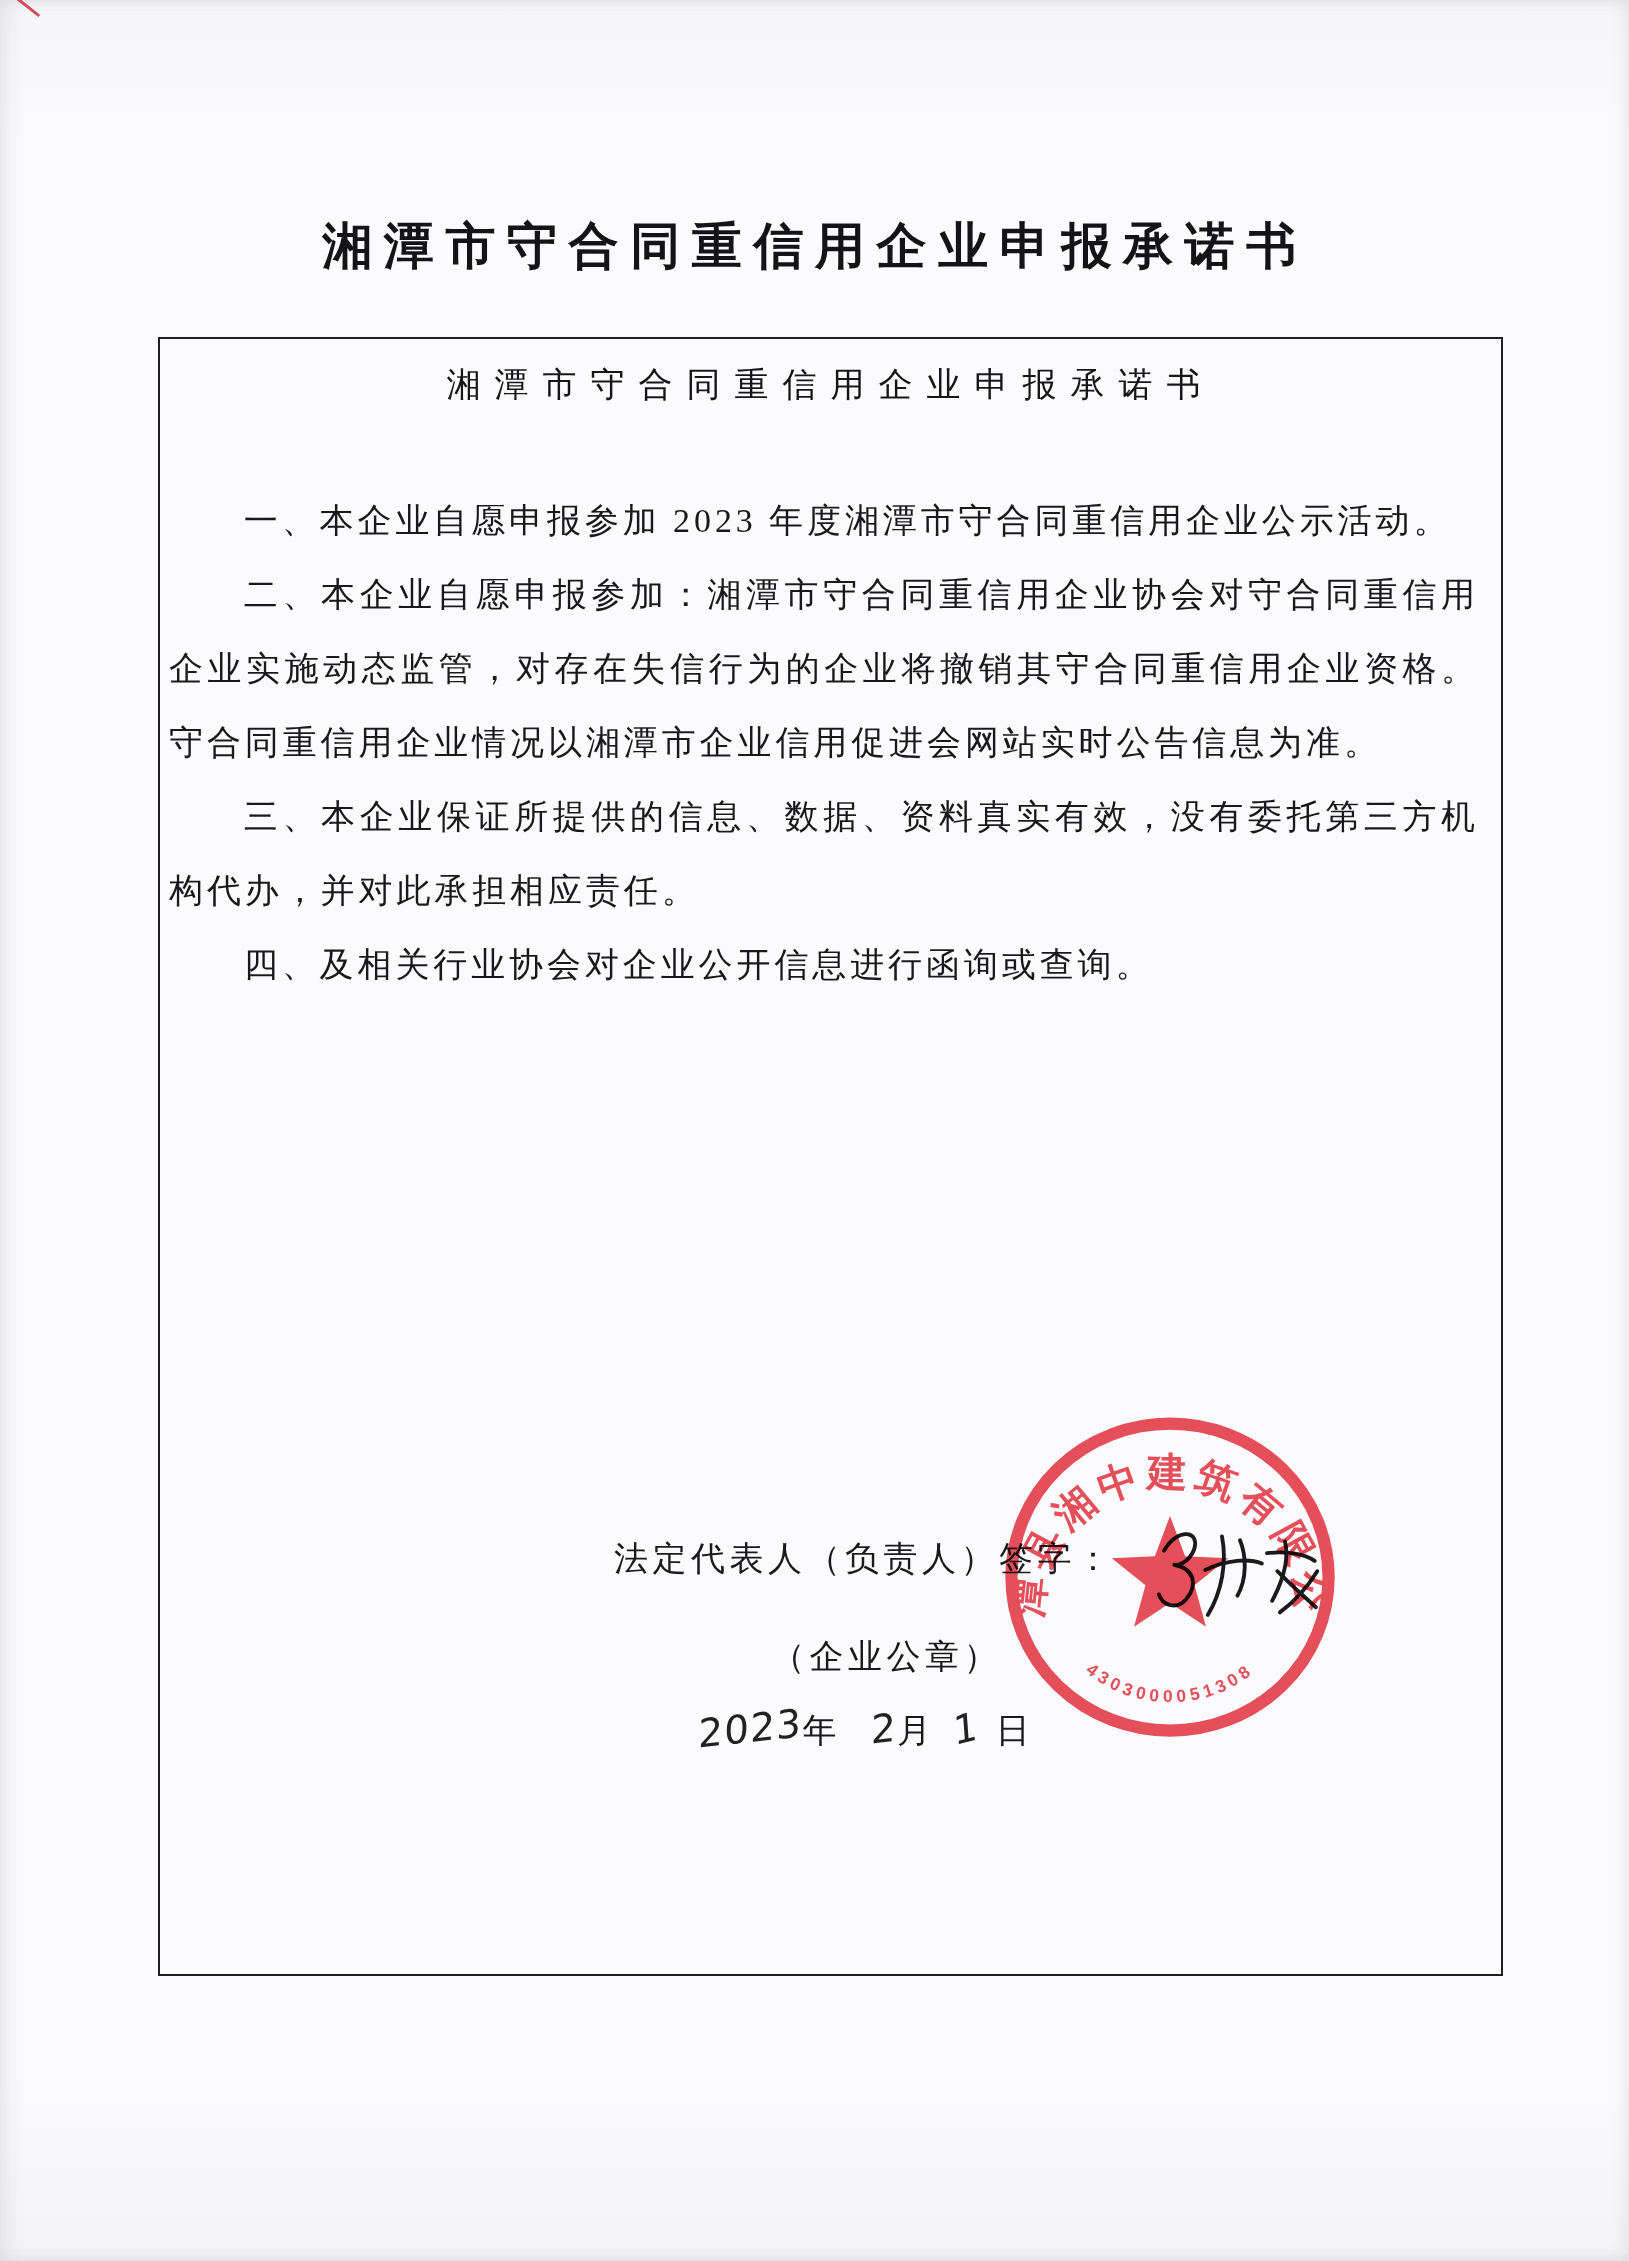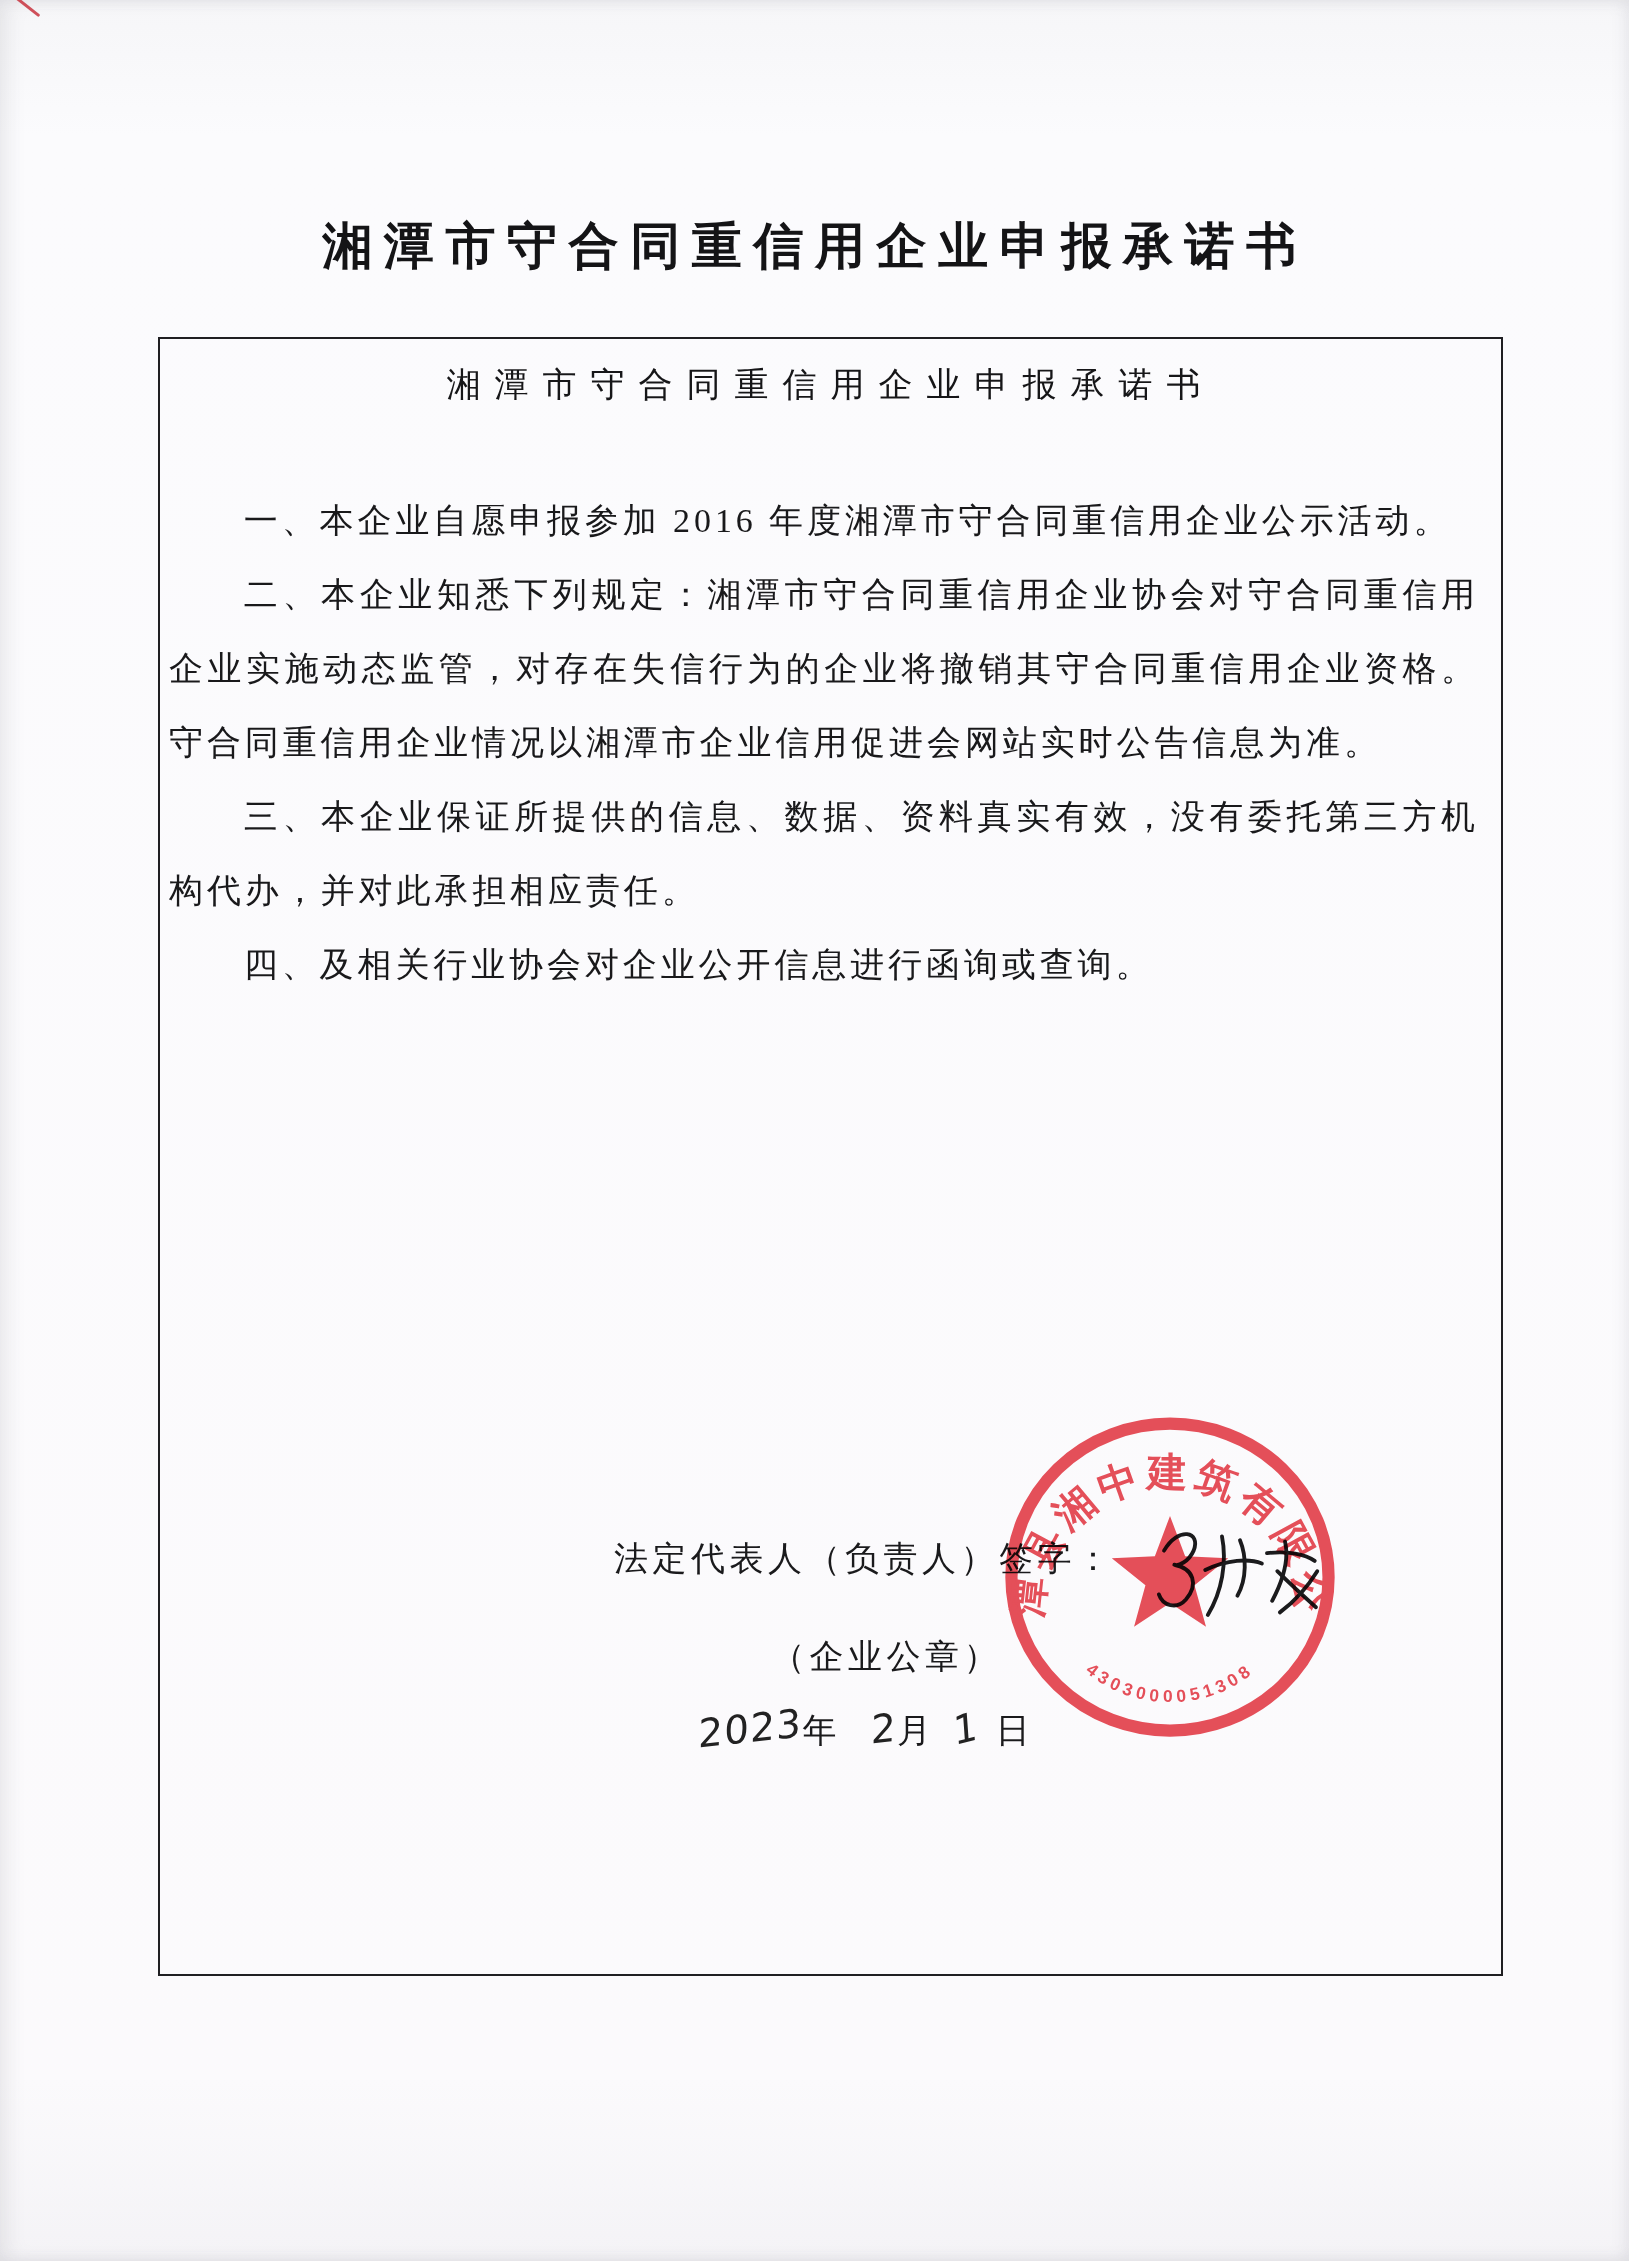--- a/index.html
+++ b/index.html
@@ -86,22 +86,22 @@
 <div class="page">
 
   <div class="corner-mark"></div>
 
   <div class="main-title">湘潭市守合同重信用企业申报承诺书</div>
 
   <div class="content-box">
     <div class="box-title">湘潭市守合同重信用企业申报承诺书</div>
 
     <div class="body-text">
-      <p>一、本企业自愿申报参加 2016 年度湘潭市守合同重信用企业公示活动。</p>
-      <p>二、本企业知悉下列规定：湘潭市守合同重信用企业协会对守合同重信用企业实施动态监管，对存在失信行为的企业将撤销其守合同重信用企业资格。守合同重信用企业情况以湘潭市企业信用促进会网站实时公告信息为准。</p>
+      <p>一、本企业自愿申报参加 2023 年度湘潭市守合同重信用企业公示活动。</p>
+      <p>二、本企业自愿申报参加：湘潭市守合同重信用企业协会对守合同重信用企业实施动态监管，对存在失信行为的企业将撤销其守合同重信用企业资格。守合同重信用企业情况以湘潭市企业信用促进会网站实时公告信息为准。</p>
       <p>三、本企业保证所提供的信息、数据、资料真实有效，没有委托第三方机构代办，并对此承担相应责任。</p>
       <p>四、及相关行业协会对企业公开信息进行函询或查询。</p>
     </div>
   </div>
 
   <div class="sig-line sig-line1">法定代表人（负责人）签字：</div>
   <div class="sig-line sig-line2">（企业公章）</div>
   <div class="sig-line sig-line3">
     <span class="hw">2023</span><span>年</span><span class="sp-m"></span><span class="hw">2</span><span>月</span><span class="sp-s"></span><span class="hw hw-day">1</span><span class="sp-s"></span><span>日</span>
   </div>

